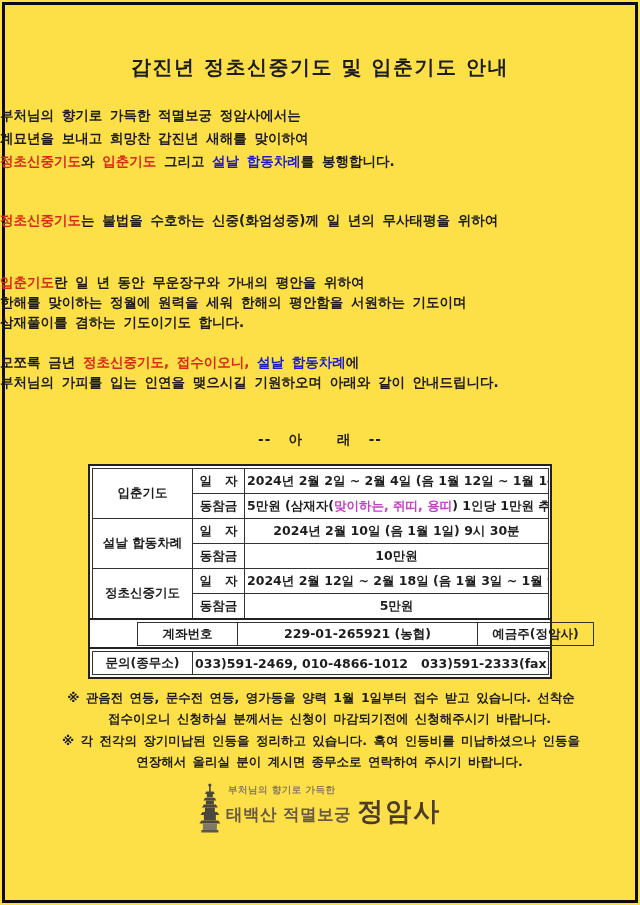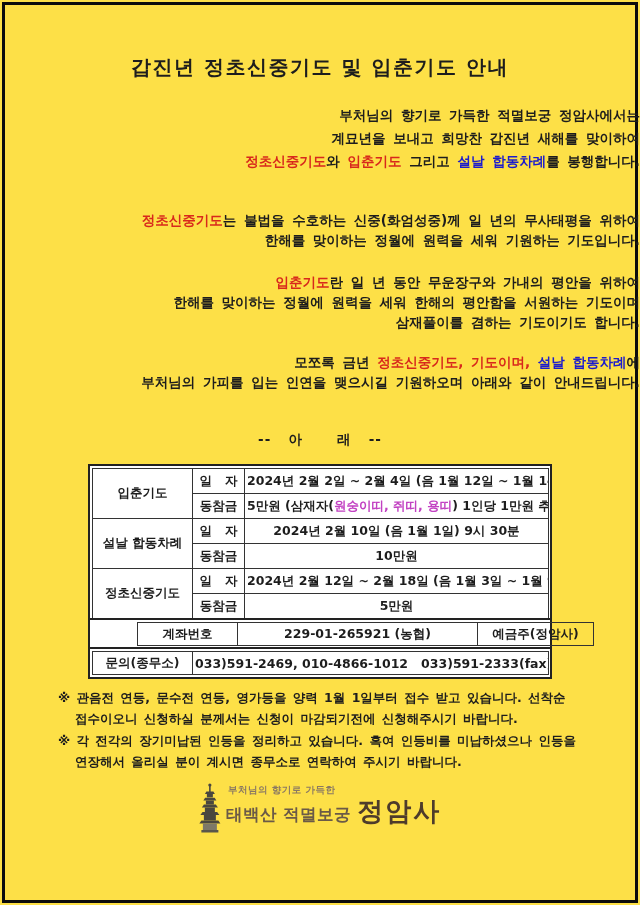--- a/index.html
+++ b/index.html
@@ -9,21 +9,21 @@
     font-family:"DejaVu Sans","Liberation Sans",sans-serif;
     color:#1d1d1d; font-weight:700;
   }
   .frame{position:absolute; inset:2px; border:3px solid #0c0c0c; pointer-events:none;}
 
   .title{
     position:absolute; top:54px; left:0; width:100%; margin:0;
     text-align:center; font-size:20px; font-weight:800; letter-spacing:1.5px;
   }
 
-  .para{position:absolute; left:0; width:100%; text-align:right; font-size:13.5px; word-spacing:3px;}
+  .para{position:absolute; left:0; width:100%; text-align:left; font-size:13.5px; word-spacing:3px;}
   .p1{top:104px; line-height:23px;}
   .p2{top:210px; line-height:20px;}
   .p3{top:272px; line-height:20px;}
   .p4{top:352px; line-height:20px;}
   .line{white-space:nowrap;}
 
   .red{color:#d8281c;}
   .blue{color:#1c1ccd;}
   .magenta{color:#c241c2;}
 
@@ -42,21 +42,21 @@
   table{border-collapse:collapse; width:100%; table-layout:fixed; font-size:12.5px; font-weight:700;}
   td{
     border:1.5px solid #333; text-align:center; vertical-align:middle;
     padding:2px 2px; white-space:pre; overflow:hidden;
   }
   .tw1 td{height:20px;}
   .tw2 td,.tw3 td{height:18px;}
 
   .notes{
     position:absolute; top:688px; left:58px; width:526px;
-    font-size:12.5px; line-height:20.5px; text-align:left; word-spacing:2px;
+    font-size:12.5px; line-height:20.5px; text-align:center; word-spacing:2px;
   }
   .note{padding-left:17px; text-indent:-17px; margin-bottom:2px;}
 
   .logo{
     position:absolute; top:783px; left:50%; transform:translateX(-50%);
     display:flex; align-items:flex-end; gap:5px;
   }
   .pagoda svg{display:block; width:22px; height:50px;}
   .logo-text{padding-bottom:7px;}
   .tagline{font-size:9.5px; color:#8a7963; letter-spacing:0.5px; margin-left:2px; font-weight:700;}
@@ -73,52 +73,51 @@
   <h1 class="title">갑진년 정초신중기도 및 입춘기도 안내</h1>
 
   <div class="para p1">
     <div class="line">부처님의 향기로 가득한 적멸보궁 정암사에서는</div>
     <div class="line">계묘년을 보내고 희망찬 갑진년 새해를 맞이하여</div>
     <div class="line"><span class="red">정초신중기도</span><span>와 </span><span class="red">입춘기도</span><span> 그리고 </span><span class="blue">설날 합동차례</span><span>를 봉행합니다.</span></div>
   </div>
 
   <div class="para p2">
     <div class="line"><span class="red">정초신중기도</span><span>는 불법을 수호하는 신중(화엄성중)께 일 년의 무사태평을 위하여</span></div>
-    <div class="line">한해를 맞이하는 정월에 원력을 세워 기원하는 기도입니다.</div>
   </div>
 
   <div class="para p3">
     <div class="line"><span class="red">입춘기도</span><span>란 일 년 동안 무운장구와 가내의 평안을 위하여</span></div>
     <div class="line">한해를 맞이하는 정월에 원력을 세워 한해의 평안함을 서원하는 기도이며</div>
     <div class="line">삼재풀이를 겸하는 기도이기도 합니다.</div>
   </div>
 
   <div class="para p4">
-    <div class="line"><span>모쪼록 금년 </span><span class="red">정초신중기도, 기도이며,</span><span> </span><span class="blue">설날 합동차례</span><span>에</span></div>
+    <div class="line"><span>모쪼록 금년 </span><span class="red">정초신중기도, 접수이오니,</span><span> </span><span class="blue">설날 합동차례</span><span>에</span></div>
     <div class="line">부처님의 가피를 입는 인연을 맺으시길 기원하오며 아래와 같이 안내드립니다.</div>
   </div>
 
   <div class="divider">--   아      래   --</div>
 
   <div class="tbl-wrap tw1">
     <table>
       <colgroup>
           <col style="width:100px">
           <col style="width:52px">
           <col style="width:304px">
         </colgroup>
       <tbody>
         <tr>
           <td rowspan="2">입춘기도</td>
           <td>일   자</td>
           <td>2024년 2월 2일 ~ 2월 4일 (음 1월 12일 ~ 1월 14일)</td>
         </tr>
         <tr>
           <td>동참금</td>
-          <td><span>5만원 (삼재자(</span><span class="magenta">원숭이띠, 쥐띠, 용띠</span><span>) 1인당 1만원 추가)</span></td>
+          <td><span>5만원 (삼재자(</span><span class="magenta">맞이하는, 쥐띠, 용띠</span><span>) 1인당 1만원 추가)</span></td>
         </tr>
         <tr>
           <td rowspan="2">설날 합동차례</td>
           <td>일   자</td>
           <td>2024년 2월 10일 (음 1월 1일) 9시 30분</td>
         </tr>
         <tr>
           <td>동참금</td>
           <td>10만원</td>
         </tr>

